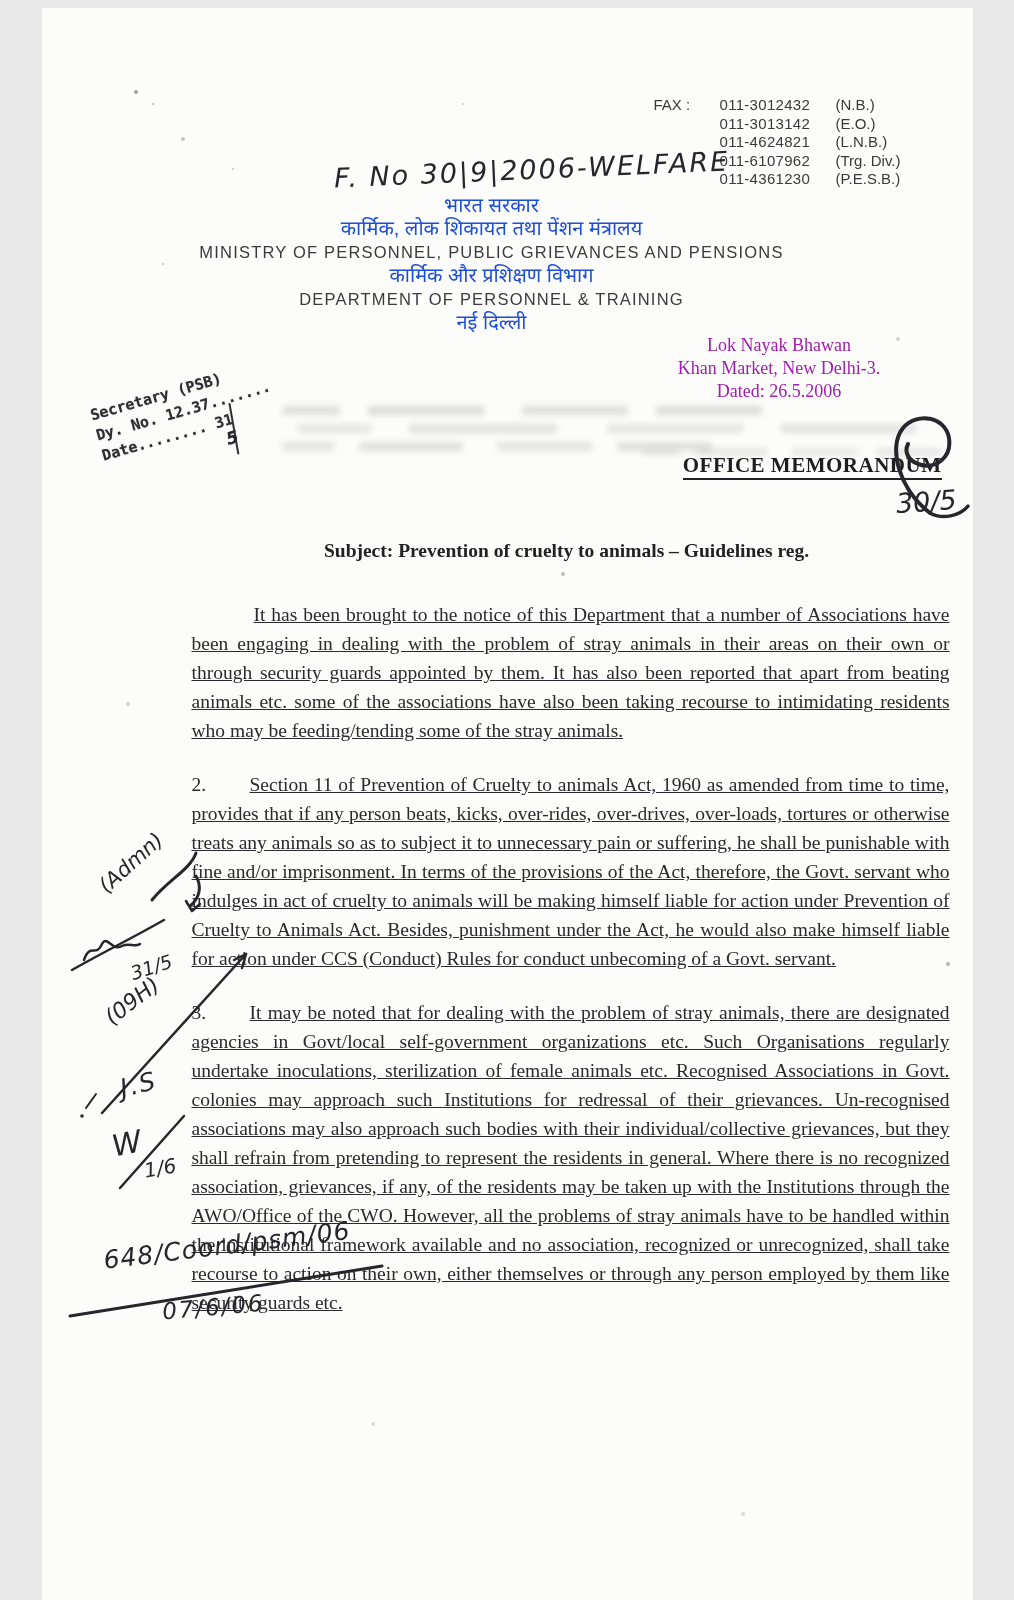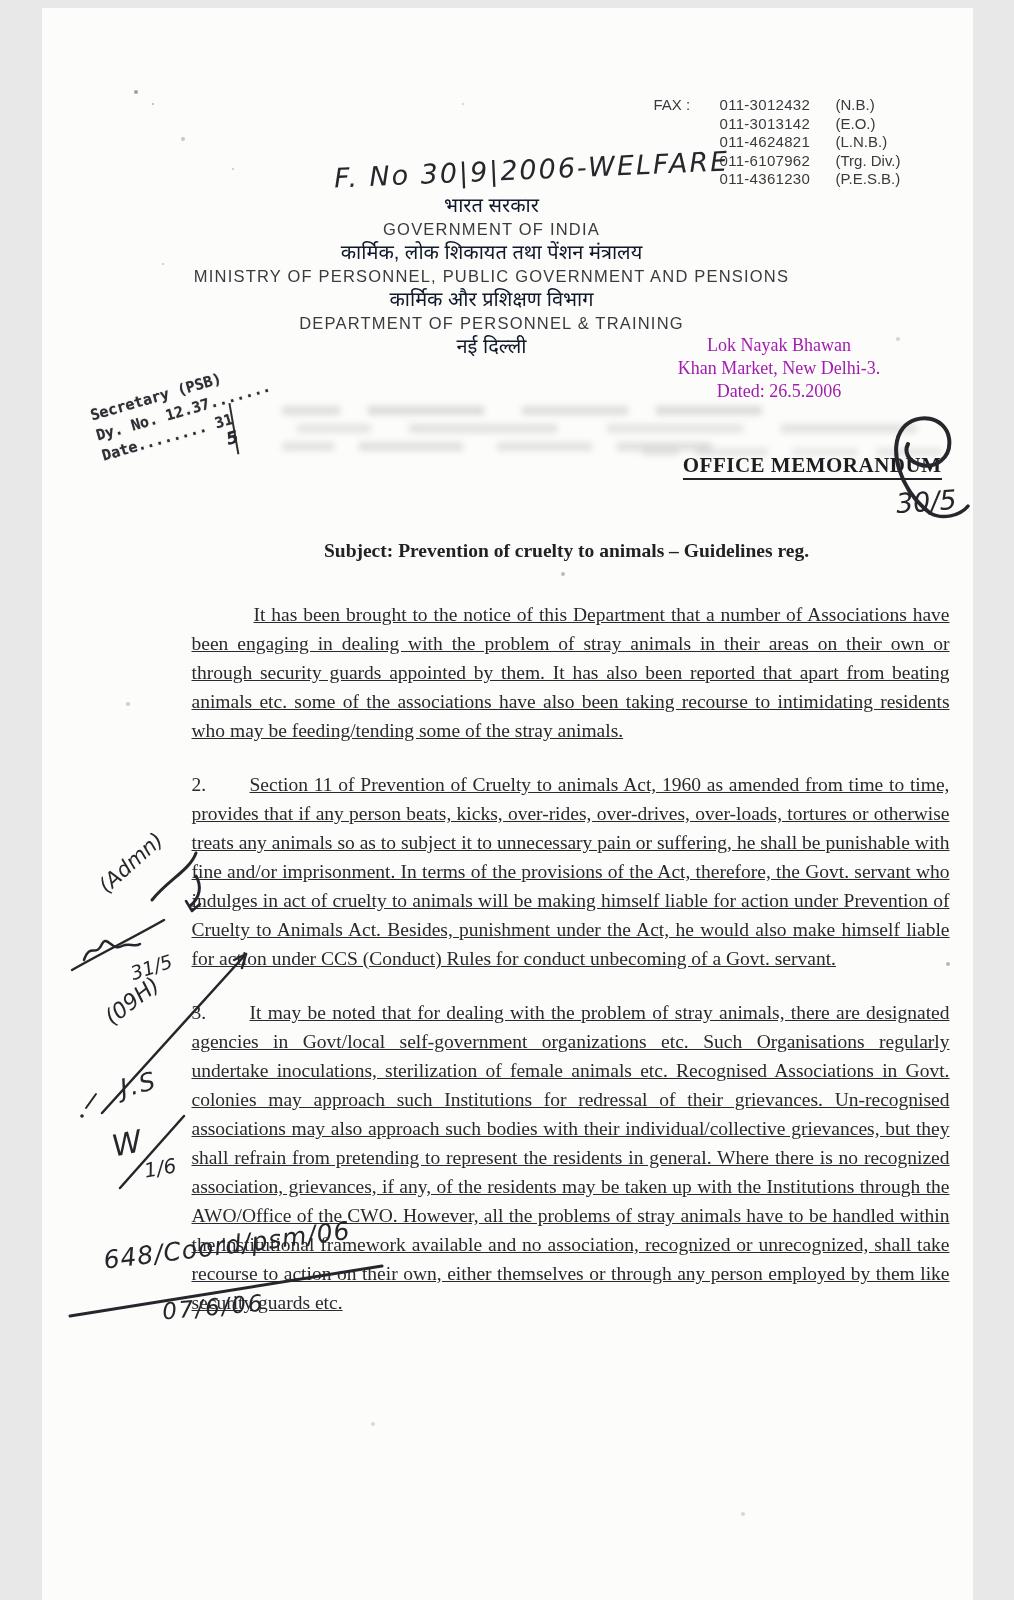--- a/index.html
+++ b/index.html
@@ -24,21 +24,21 @@
   .admn { left:52px; top:872px; font-size:21px; transform:rotate(-42deg); transform-origin:left top; }
   .sig-date-1 { left:88px; top:948px; font-size:19px; transform:rotate(-18deg); }
   .section-mark { left:58px; top:1002px; font-size:22px; transform:rotate(-38deg); transform-origin:left top; }
   .js-mark { left:78px; top:1062px; font-size:25px; transform:rotate(-14deg); letter-spacing:2px; }
   .w-sig { left:70px; top:1118px; font-size:30px; transform:rotate(-12deg); }
   .w-date { left:102px; top:1148px; font-size:20px; transform:rotate(-10deg); }
   .file-ref { left:60px; top:1238px; font-size:25px; transform:rotate(-7deg); transform-origin:left top; letter-spacing:1px; }
   .file-date { left:120px; top:1286px; font-size:23px; transform:rotate(-5deg); letter-spacing:2px; }
   
   .header { position:absolute; left:100px; top:186px; width:700px; text-align:center; }
-  .h-hi { font-family:"Liberation Sans", sans-serif; font-size:20px; line-height:23px; color:#0f172a; }
+  .h-hi { font-family:"Liberation Sans", sans-serif; font-size:20px; line-height:23px; color:#1d4ed8; }
   .h-en { font-family:"Liberation Sans", sans-serif; font-size:16.5px; line-height:24px; letter-spacing:1.2px; color:#3a3a3f; }
   
   .address { position:absolute; left:595px; top:326px; width:285px; text-align:center; font-size:18px; line-height:23px; color:#a21caf; }
   
   .stamp { position:absolute; left:46px; top:398px; transform:rotate(-16deg); transform-origin:left top;
            font-family:"DejaVu Sans Mono", monospace; font-weight:bold; font-size:15px; line-height:21px;
            color:#2e2e34; text-shadow:0 0 1px rgba(40,40,46,.55); white-space:nowrap; }
   .stamp-5 { position:absolute; left:124px; top:60px; font-size:17px; }
   .stamp-bar { position:absolute; left:133px; top:36px; width:2px; height:52px; background:#2e2e34; transform:rotate(6deg); }
   
@@ -93,23 +93,22 @@
       <span class="fax-label"></span>
       <span class="fax-num">011-4361230</span>
       <span class="fax-office">(P.E.S.B.)</span>
     </div>
   </div>
 
   <div class="hand fno">F. No 30|9|2006-WELFARE</div>
 
   <div class="header">
     <div class="h-hi">भारत सरकार</div>
-    <div class="h-en">GOVERNMENT OF INDIA</div>
     <div class="h-hi">कार्मिक, लोक शिकायत तथा पेंशन मंत्रालय</div>
-    <div class="h-en">MINISTRY OF PERSONNEL, PUBLIC GOVERNMENT AND PENSIONS</div>
+    <div class="h-en">MINISTRY OF PERSONNEL, PUBLIC GRIEVANCES AND PENSIONS</div>
     <div class="h-hi">कार्मिक और प्रशिक्षण विभाग</div>
     <div class="h-en">DEPARTMENT OF PERSONNEL &amp; TRAINING</div>
     <div class="h-hi">नई दिल्ली</div>
   </div>
 
   <div class="address">
     <div>Lok Nayak Bhawan</div>
     <div>Khan Market, New Delhi-3.</div>
     <div>Dated: 26.5.2006</div>
   </div>

